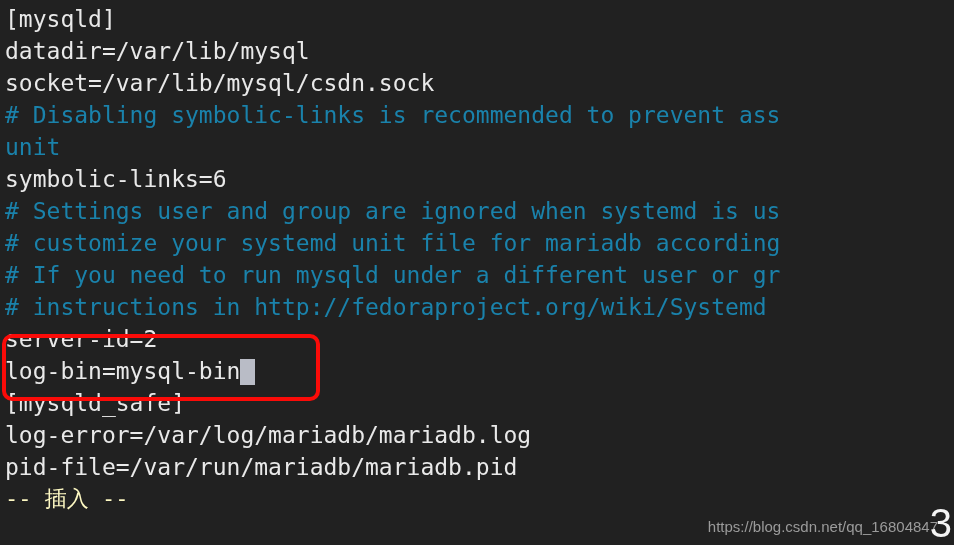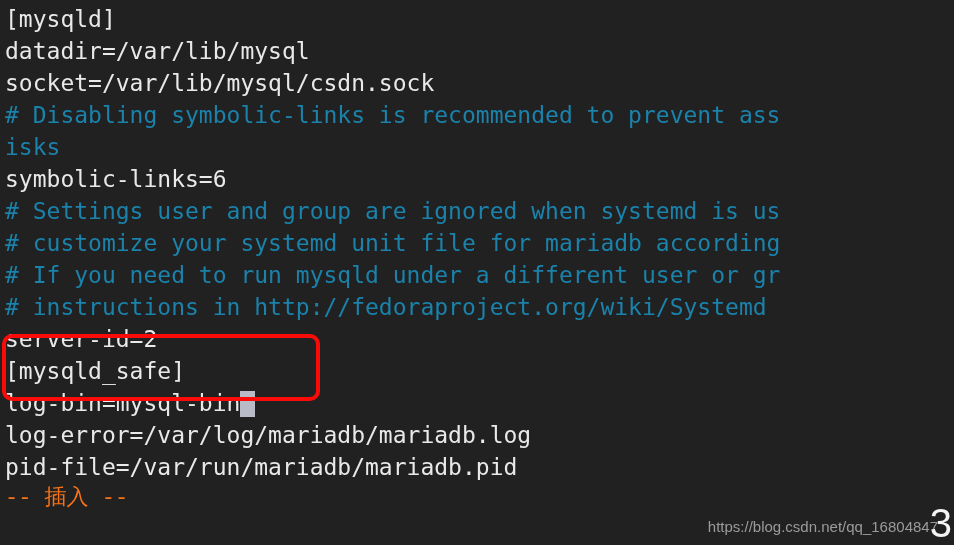--- a/index.html
+++ b/index.html
@@ -29,21 +29,21 @@
     height: 32px;
     line-height: 32px;
     font-size: 23px;
     letter-spacing: 0px;
     white-space: pre;
     color: #e8e8e8;
     overflow: visible;
   }
   .line.comment { color: #1a82ab; }
   .line.plain   { color: #e9e9e9; }
-  .line.status  { color: #f97316; font-size: 22px; font-family: Liberation Mono, monospace; }
+  .line.status  { color: #fef9c3; font-size: 22px; }
 
   .cursor-block {
     display: inline-block;
     width: 15px;
     height: 26px;
     background: #b9bcc6;
     vertical-align: -6px;
   }
 
   
@@ -83,29 +83,29 @@
 </head>
 <body>
 
 <div id="screen">
 
   <div id="terminal">
     <div class="line plain">[mysqld]</div>
     <div class="line plain">datadir=/var/lib/mysql</div>
     <div class="line plain">socket=/var/lib/mysql/csdn.sock</div>
     <div class="line comment"># Disabling symbolic-links is recommended to prevent ass</div>
-    <div class="line comment">isks</div>
+    <div class="line comment">unit</div>
     <div class="line plain">symbolic-links=6</div>
     <div class="line comment"># Settings user and group are ignored when systemd is us</div>
     <div class="line comment"># customize your systemd unit file for mariadb according</div>
     <div class="line comment"># If you need to run mysqld under a different user or gr</div>
     <div class="line comment"># instructions in http://fedoraproject.org/wiki/Systemd</div>
     <div class="line plain">server-id=2</div>
+    <div class="line plain"><span>log-bin=mysql-bin</span><span class="cursor-block"></span></div>
     <div class="line plain">[mysqld_safe]</div>
-    <div class="line plain"><span>log-bin=mysql-bin</span><span class="cursor-block"></span></div>
     <div class="line plain">log-error=/var/log/mariadb/mariadb.log</div>
     <div class="line plain">pid-file=/var/run/mariadb/mariadb.pid</div>
     <div class="line status">-- 插入 --</div>
   </div>
 
   <div id="redbox"></div>
 
   <div id="watermark">https://blog.csdn.net/qq_16804847</div>
   <div id="bignum">3</div>
 

